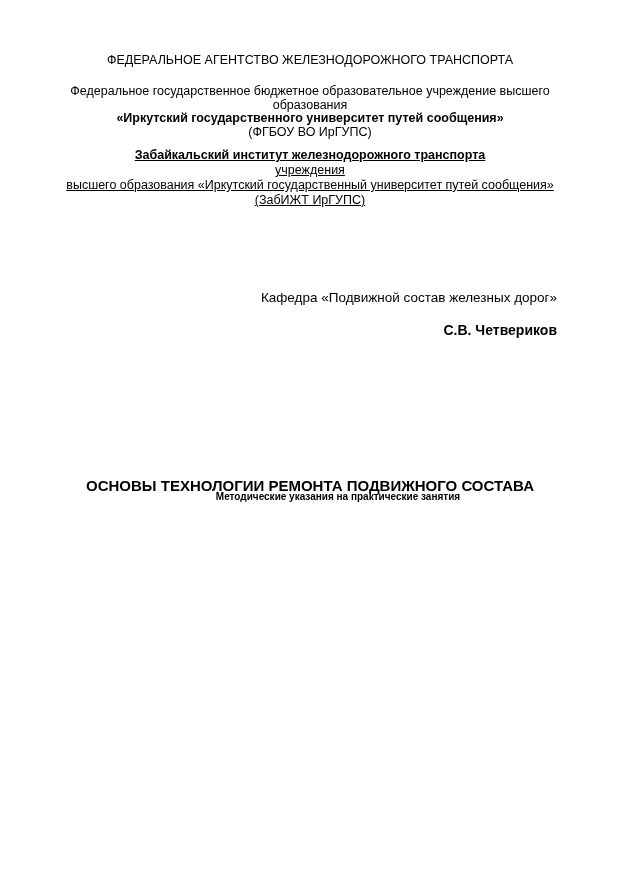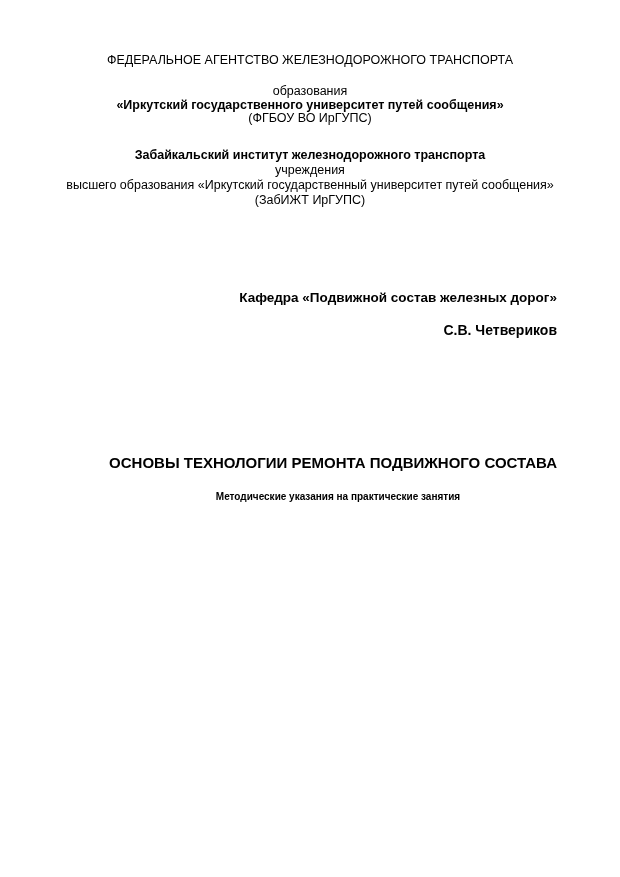--- a/index.html
+++ b/index.html
@@ -37,42 +37,43 @@
     font-size: 12.5px;
     line-height: 13.5px;
     text-align: center;
   }
   
   .institute {
     top: 148px;
     font-size: 12.5px;
     line-height: 15px;
     text-align: center;
+    text-decoration: underline;
   }
   
   .dept {
     top: 290px;
     font-size: 13.5px;
     line-height: 16px;
     text-align: right;
-    font-weight: bold;
+    font-weight: normal;
   }
   .author {
     top: 322px;
     font-size: 14px;
     line-height: 16px;
     text-align: right;
     font-weight: bold;
   }
   
   .doc-title {
-    top: 454px;
+    top: 477px;
     font-size: 15px;
     line-height: 17px;
-    text-align: right;
+    text-align: center;
     font-weight: bold;
   }
   .doc-subtitle {
     top: 489px;
     font-size: 10px;
     line-height: 16px;
     text-align: center;
     font-weight: bold;
     transform: translateX(28px);
   }
@@ -87,20 +88,21 @@
   }
 </style>
 </head>
 <body>
 
 <div class="page">
 
   <div class="abs agency">ФЕДЕРАЛЬНОЕ АГЕНТСТВО ЖЕЛЕЗНОДОРОЖНОГО ТРАНСПОРТА</div>
 
   <div class="abs founder">
+    <div>Федеральное государственное бюджетное образовательное учреждение высшего</div>
     <div>образования</div>
     <div class="bold">«Иркутский государственного университет путей сообщения»</div>
     <div>(ФГБОУ ВО ИрГУПС)</div>
   </div>
 
   <div class="abs institute">
     <div class="bold">Забайкальский институт железнодорожного транспорта</div>
     <div>учреждения</div>
     <div>высшего образования «Иркутский государственный университет путей сообщения»</div>
     <div>(ЗабИЖТ ИрГУПС)</div>

